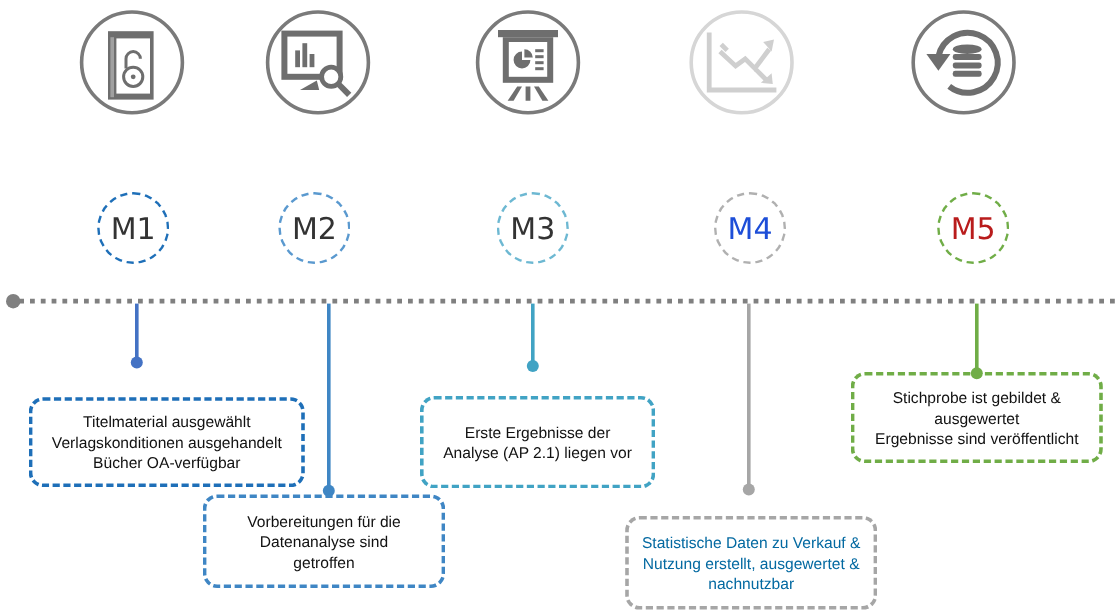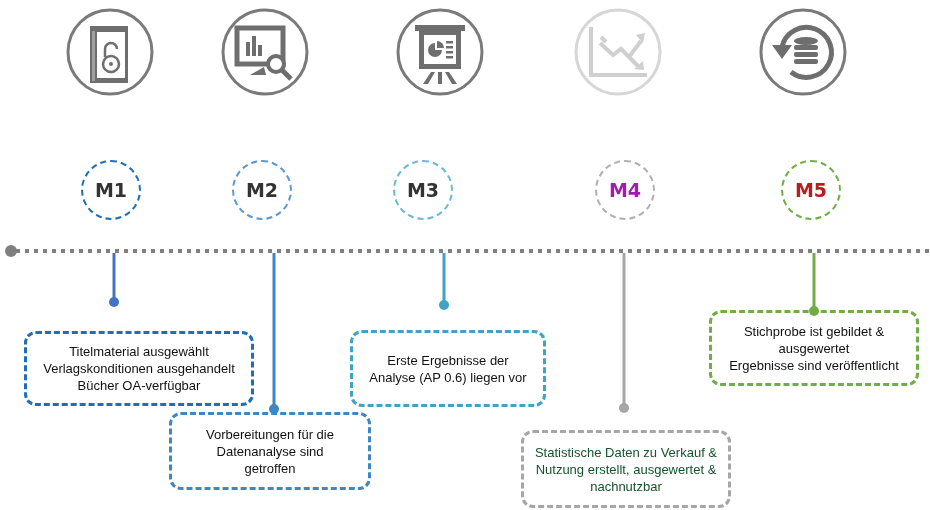--- a/index.html
+++ b/index.html
@@ -2,21 +2,21 @@
 <html><head>
 <meta charset="utf-8">
 <style>
   html, body { margin:0; padding:0; background:#ffffff; }
   body { width:930px; height:510px; position:relative; overflow:hidden;
          font-family:"DejaVu Sans", sans-serif; }
   .icon { position:absolute; top:7px; width:90px; height:90px; }
   .icon svg { width:90px; height:90px; display:block; }
   .badge { position:absolute; top:160px; width:60px; height:60px; border-radius:50%;
            border:2px dashed; box-sizing:border-box; display:flex; align-items:center;
-           justify-content:center; font-weight:bold; font-size:19px; color:#333; }
+           justify-content:center; font-weight:normal; font-size:25px; color:#333; }
   .timeline { position:absolute; left:0; top:0; width:930px; height:510px; }
   .box { position:absolute; border:3px dashed; border-radius:12px; box-sizing:border-box;
          display:flex; align-items:center; justify-content:center; text-align:center;
          font-family:"Liberation Sans", sans-serif; font-size:13px; line-height:17px; color:#111; }
   .box span { white-space:pre-line; }
 </style>
 </head>
 <body>
 
 <div class="icon" style="left:65px">
@@ -77,22 +77,22 @@
     <polygon points="14,38 34,38 24,52" fill="#6e6e6e"></polygon>
     <ellipse cx="48" cy="34" rx="12" ry="4" fill="#6e6e6e"></ellipse>
     <rect x="36" y="38" width="24" height="5" rx="2" fill="#6e6e6e"></rect>
     <rect x="36" y="45" width="24" height="5" rx="2" fill="#6e6e6e"></rect>
     <rect x="36" y="52" width="24" height="5" rx="2" fill="#6e6e6e"></rect>
   </svg>
 </div>
 
 <div class="badge" style="left:81px;border-color:#1e6fb8">M1</div>
 <div class="badge" style="left:232px;border-color:#5a99cf">M2</div>
-<div class="badge" style="left:393px;border-color:#6db8d2">M3</div>
-<div class="badge" style="left:595px;border-color:#b0b0b0;color:#a21caf">M4</div>
+<div class="badge" style="left:414px;border-color:#6db8d2">M3</div>
+<div class="badge" style="left:595px;border-color:#b0b0b0;color:#1d4ed8">M4</div>
 <div class="badge" style="left:781px;border-color:#70ad47;color:#b91c1c">M5</div>
 
 <svg class="timeline" viewBox="0 0 930 510">
   <line x1="16" y1="251" x2="930" y2="251" stroke="#808080" stroke-width="4" stroke-dasharray="4,5"></line>
   <circle cx="11" cy="251" r="6" fill="#808080"></circle>
   <line x1="114" y1="253" x2="114" y2="302" stroke="#4472c4" stroke-width="3"></line>
   <circle cx="114" cy="302" r="5" fill="#4472c4"></circle>
   <line x1="274" y1="253" x2="274" y2="409" stroke="#3f86c4" stroke-width="3"></line>
   <circle cx="274" cy="409" r="5" fill="#3f86c4"></circle>
   <line x1="444" y1="253" x2="444" y2="305" stroke="#41a3c4" stroke-width="3"></line>
@@ -108,23 +108,23 @@
 Verlagskonditionen ausgehandelt
 Bücher OA-verfügbar</span>
 </div>
 <div class="box" style="left:169px;top:412px;width:202px;height:78px;border-color:#3f86c4">
   <span>Vorbereitungen für die
 Datenanalyse sind
 getroffen</span>
 </div>
 <div class="box" style="left:350px;top:330px;width:196px;height:77px;border-color:#41a3c4">
   <span>Erste Ergebnisse der
-Analyse (AP 0.6) liegen vor</span>
+Analyse (AP 2.1) liegen vor</span>
 </div>
-<div class="box" style="left:521px;top:430px;width:210px;height:78px;border-color:#a6a6a6;color:#14532d">
+<div class="box" style="left:521px;top:430px;width:210px;height:78px;border-color:#a6a6a6;color:#0369a1">
   <span>Statistische Daten zu Verkauf &amp;
 Nutzung erstellt, ausgewertet &amp;
 nachnutzbar</span>
 </div>
 <div class="box" style="left:709px;top:310px;width:210px;height:76px;border-color:#70ad47">
   <span>Stichprobe ist gebildet &amp;
 ausgewertet
 Ergebnisse sind veröffentlicht</span>
 </div>
 

